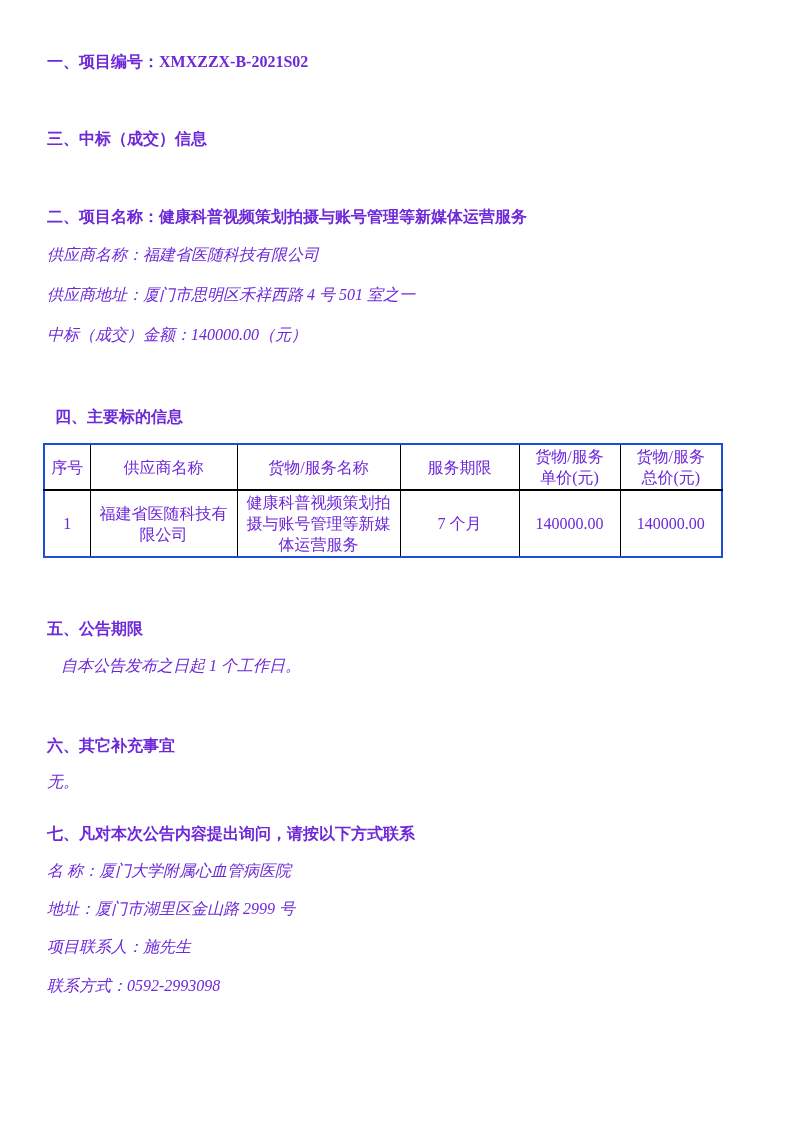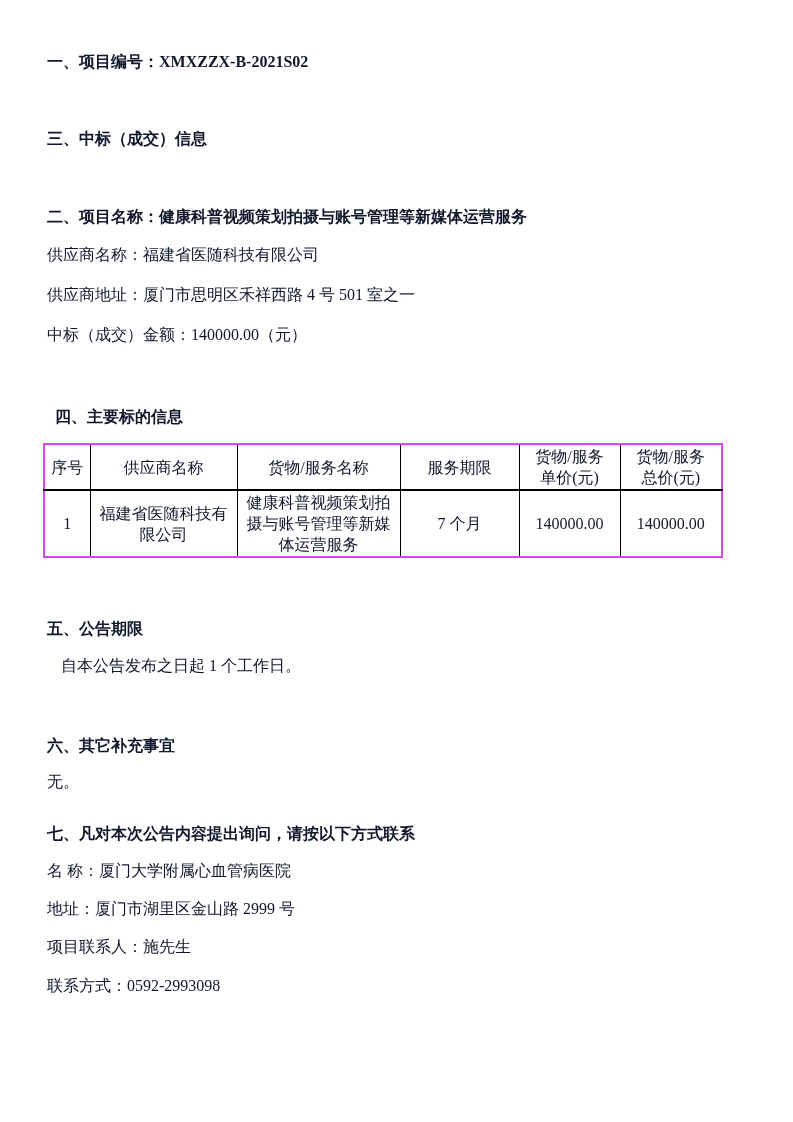--- a/index.html
+++ b/index.html
@@ -9,32 +9,33 @@
   }
   .page {
     position: relative;
     width: 793px;
     height: 1006px;
     background: #ffffff;
     box-sizing: border-box;
     padding: 52px 40px 0 47px;
     font-family: "Liberation Serif", "DejaVu Serif", serif;
     font-size: 16px;
-    color: #0f172a;
+    color: #6d28d9;
     overflow: hidden;
   }
   .heading {
     font-weight: bold;
     line-height: 20px;
     white-space: nowrap;
   }
   .body-line {
     font-weight: normal;
     line-height: 20px;
     white-space: nowrap;
+    font-style: italic;
   }
   
   .h1 { margin: 0; }
   .h2 { margin: 58px 0 0 0; }
   .h3 { margin: 57px 0 0 0; }
   .p-supplier-name   { margin: 18px 0 0 0; }
   .p-supplier-addr   { margin: 20px 0 16px 0; }
   .p-award-amount    { margin: 20px 0 0 0; }
   .h4 { margin: 62px 0 0 8px; }
   .h5 { margin: 61px 0 0 0; }
@@ -44,21 +45,21 @@
   .h7 { margin: 32px 0 0 0; }
   .p-contact-name    { margin: 17px 0 0 0; }
   .p-contact-addr    { margin: 18px 0 0 0; }
   .p-contact-person  { margin: 18px 0 0 0; }
   .p-contact-phone   { margin: 19px 0 0 0; }
 
   table.award-table {
     margin: 16px 0 0 -4px;
     border-collapse: collapse;
     table-layout: fixed;
-    border: 2px solid #d946ef;
+    border: 2px solid #1d4ed8;
   }
   table.award-table th,
   table.award-table td {
     border: 1px solid #000000;
     text-align: center;
     vertical-align: middle;
     font-weight: normal;
     font-size: 16px;
     line-height: 21px;
     padding: 1px 3px;

